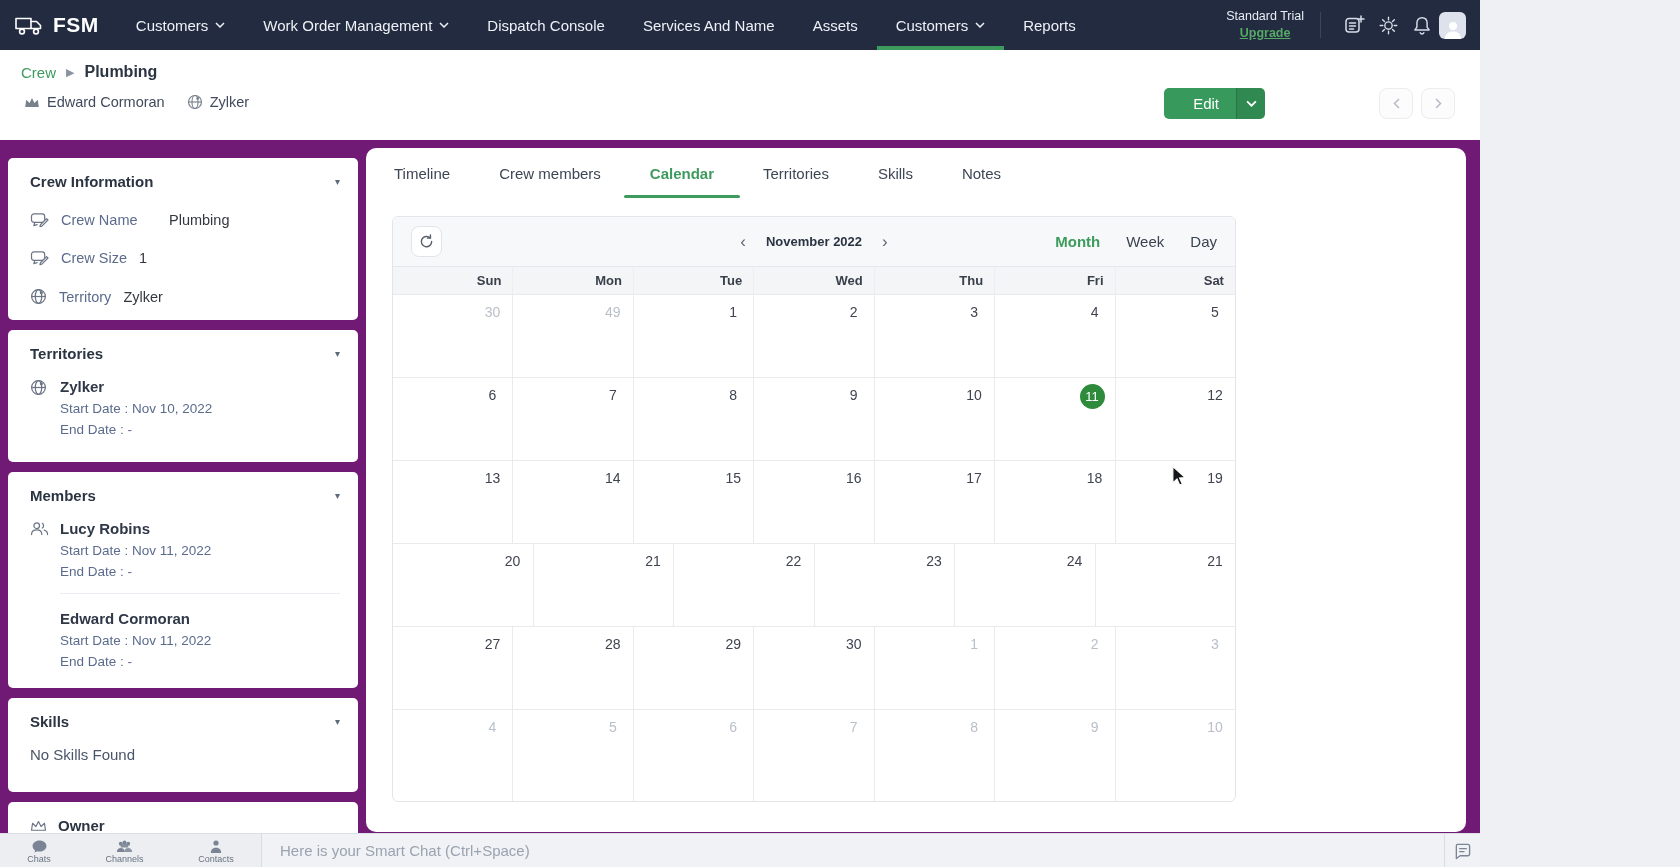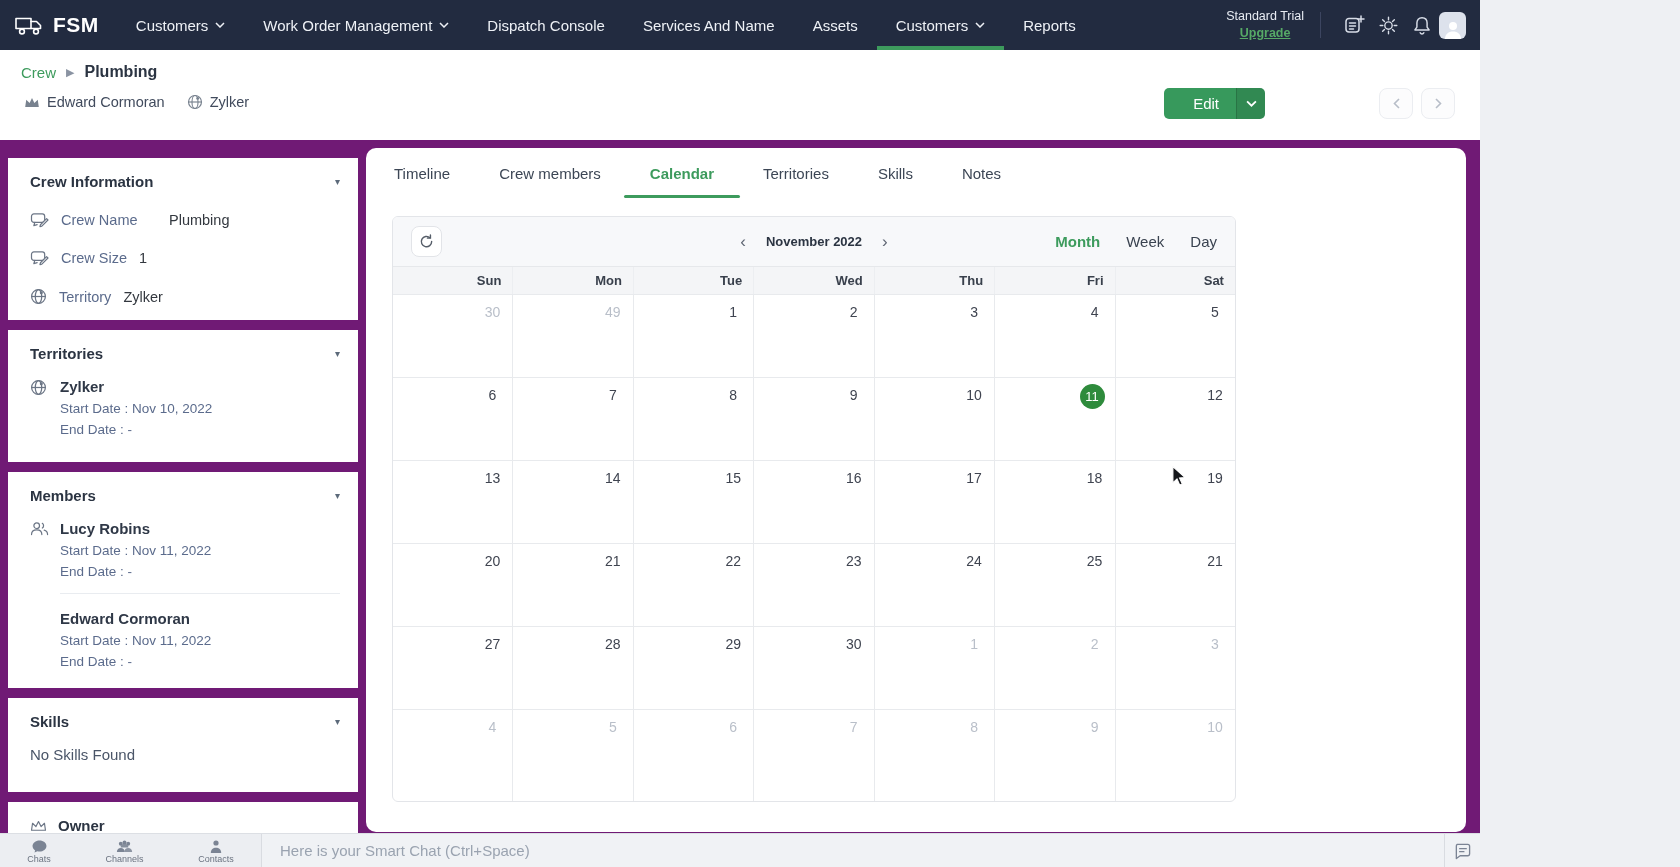--- a/index.html
+++ b/index.html
@@ -33,21 +33,21 @@
   .owner-row .seg { display:flex; align-items:center; gap:7px; margin-right:14px; }
   .header-actions { position:absolute; top:38px; right:215px; display:flex; }
   .edit-btn { display:flex; align-items:stretch; height:31px; border-radius:5px; overflow:hidden; background:#37995c; cursor:pointer;padding-left:12px; }
   .edit-main { color:#fff; font-size:15px; display:flex; align-items:center; padding:0 17px; }
   .edit-caret { width:29px; display:flex; align-items:center; justify-content:center; background:rgba(0,0,0,.10); border-left:1px solid rgba(0,0,0,.15); }
   .pager { position:absolute; top:38px; right:25px; display:flex; gap:8px; }
   .pager-btn { width:34px; height:31px; background:#fcfcfd; border:1px solid #ebedf1; border-radius:8px; color:#b7bdc8; font-size:13px; display:flex; align-items:center; justify-content:center; cursor:pointer; }
 
   
   .sidebar { position:absolute; top:158px; left:8px; width:350px; bottom:34px; overflow:hidden; display:flex; flex-direction:column; gap:10px; }
-  .card { background:#fff; border-radius:0; padding:15px 18px 16px 22px; flex-shrink:0; }
+  .card { background:#fff; border-radius:5px; padding:15px 18px 16px 22px; flex-shrink:0; }
   .card-head { display:flex; align-items:center; justify-content:space-between; }
   .card-title { color:#2b3442; font-size:15px; font-weight:bold; }
   .collapse-caret { color:#5c London6a7a; color:#5c6a7a; font-size:10px; cursor:pointer; }
   .field-row { display:flex; align-items:center; gap:12px; margin-top:22px; }
   .field-label { color:#5b6b8c; font-size:14.5px; width:96px; flex-shrink:0; }
   .field-label.auto { width:auto; }
   .field-value { color:#33383f; font-size:14.5px; }
   .entity-item { display:flex; gap:12px; margin-top:16px; }
   .entity-icon-slot { width:18px; flex-shrink:0; padding-top:1px; }
   .entity-name { color:#2f3847; font-size:15px; font-weight:bold; }
@@ -396,21 +396,20 @@
             <div class="cal-cell"><span class="day-num">17</span></div>
             <div class="cal-cell"><span class="day-num">18</span></div>
             <div class="cal-cell"><span class="day-num">19</span></div>
           </div>
           <div class="cal-row">
             <div class="cal-cell"><span class="day-num">20</span></div>
             <div class="cal-cell"><span class="day-num">21</span></div>
             <div class="cal-cell"><span class="day-num">22</span></div>
             <div class="cal-cell"><span class="day-num">23</span></div>
             <div class="cal-cell"><span class="day-num">24</span></div>
-            <div class="cal-cell"><span class="day-num">25</span></div>
             <div class="cal-cell"><span class="day-num">21</span></div>
           </div>
           <div class="cal-row">
             <div class="cal-cell"><span class="day-num">27</span></div>
             <div class="cal-cell"><span class="day-num">28</span></div>
             <div class="cal-cell"><span class="day-num">29</span></div>
             <div class="cal-cell"><span class="day-num">30</span></div>
             <div class="cal-cell"><span class="day-num muted">1</span></div>
             <div class="cal-cell"><span class="day-num muted">2</span></div>
             <div class="cal-cell"><span class="day-num muted">3</span></div>

